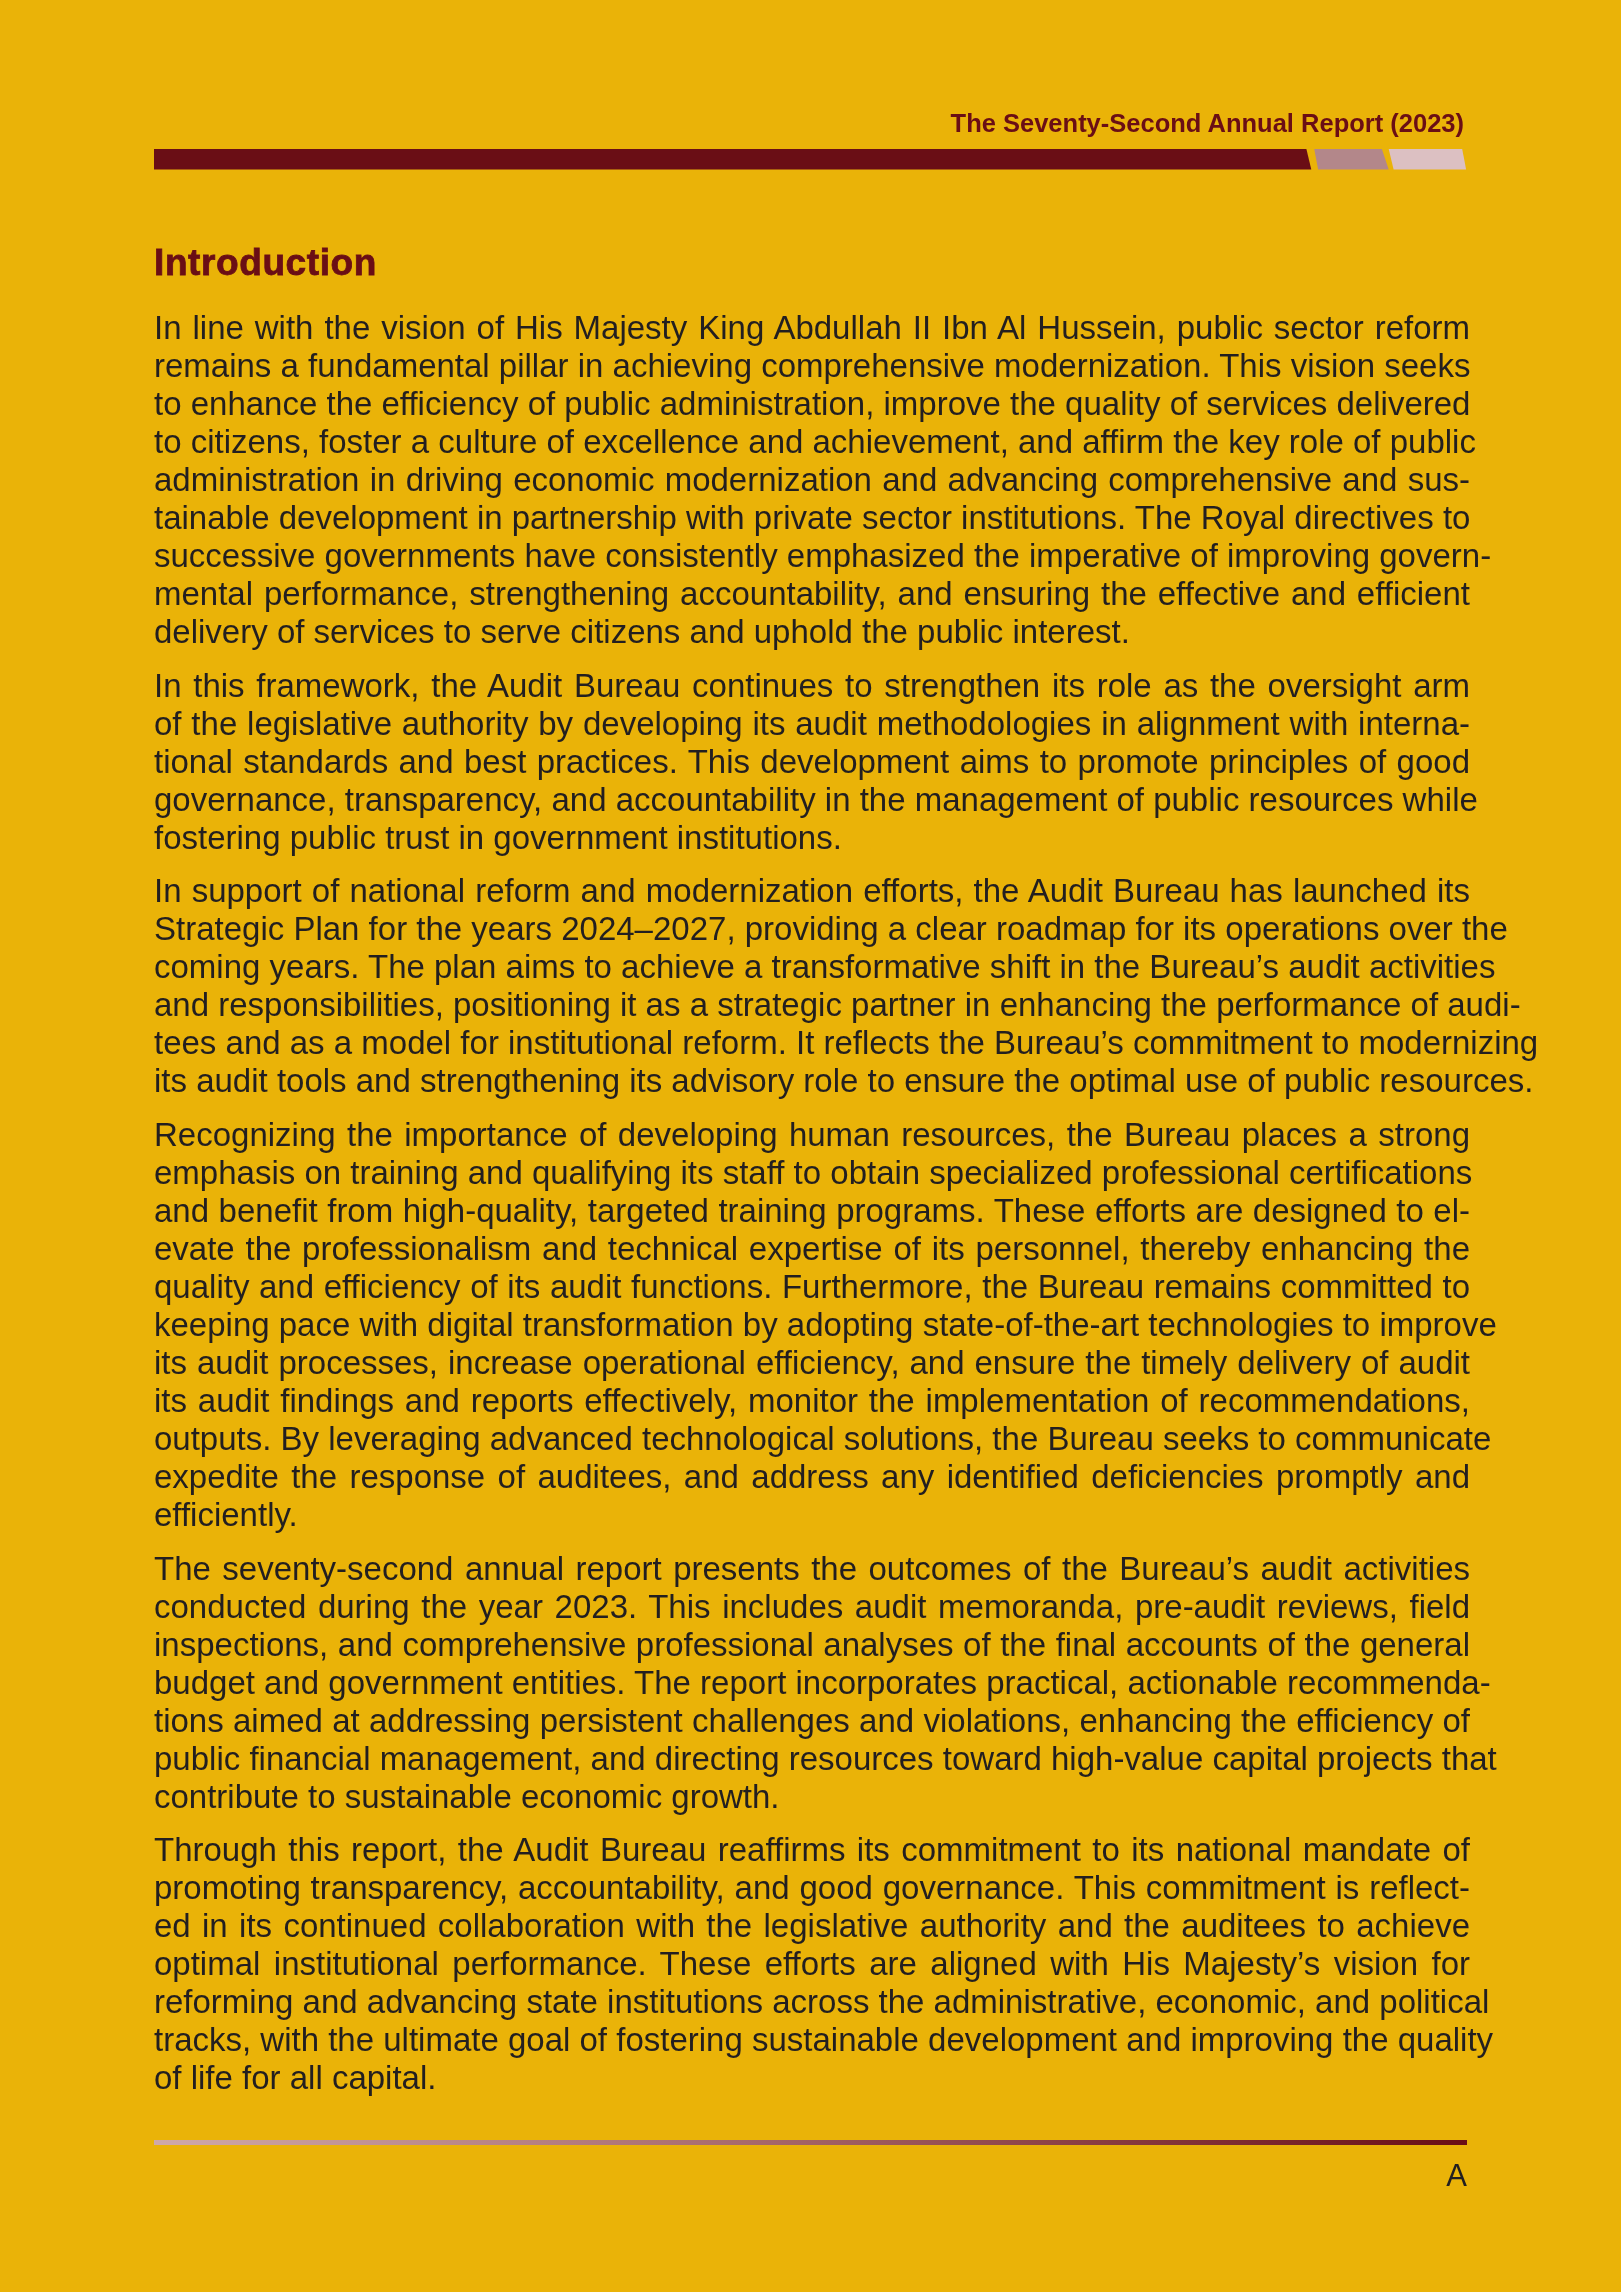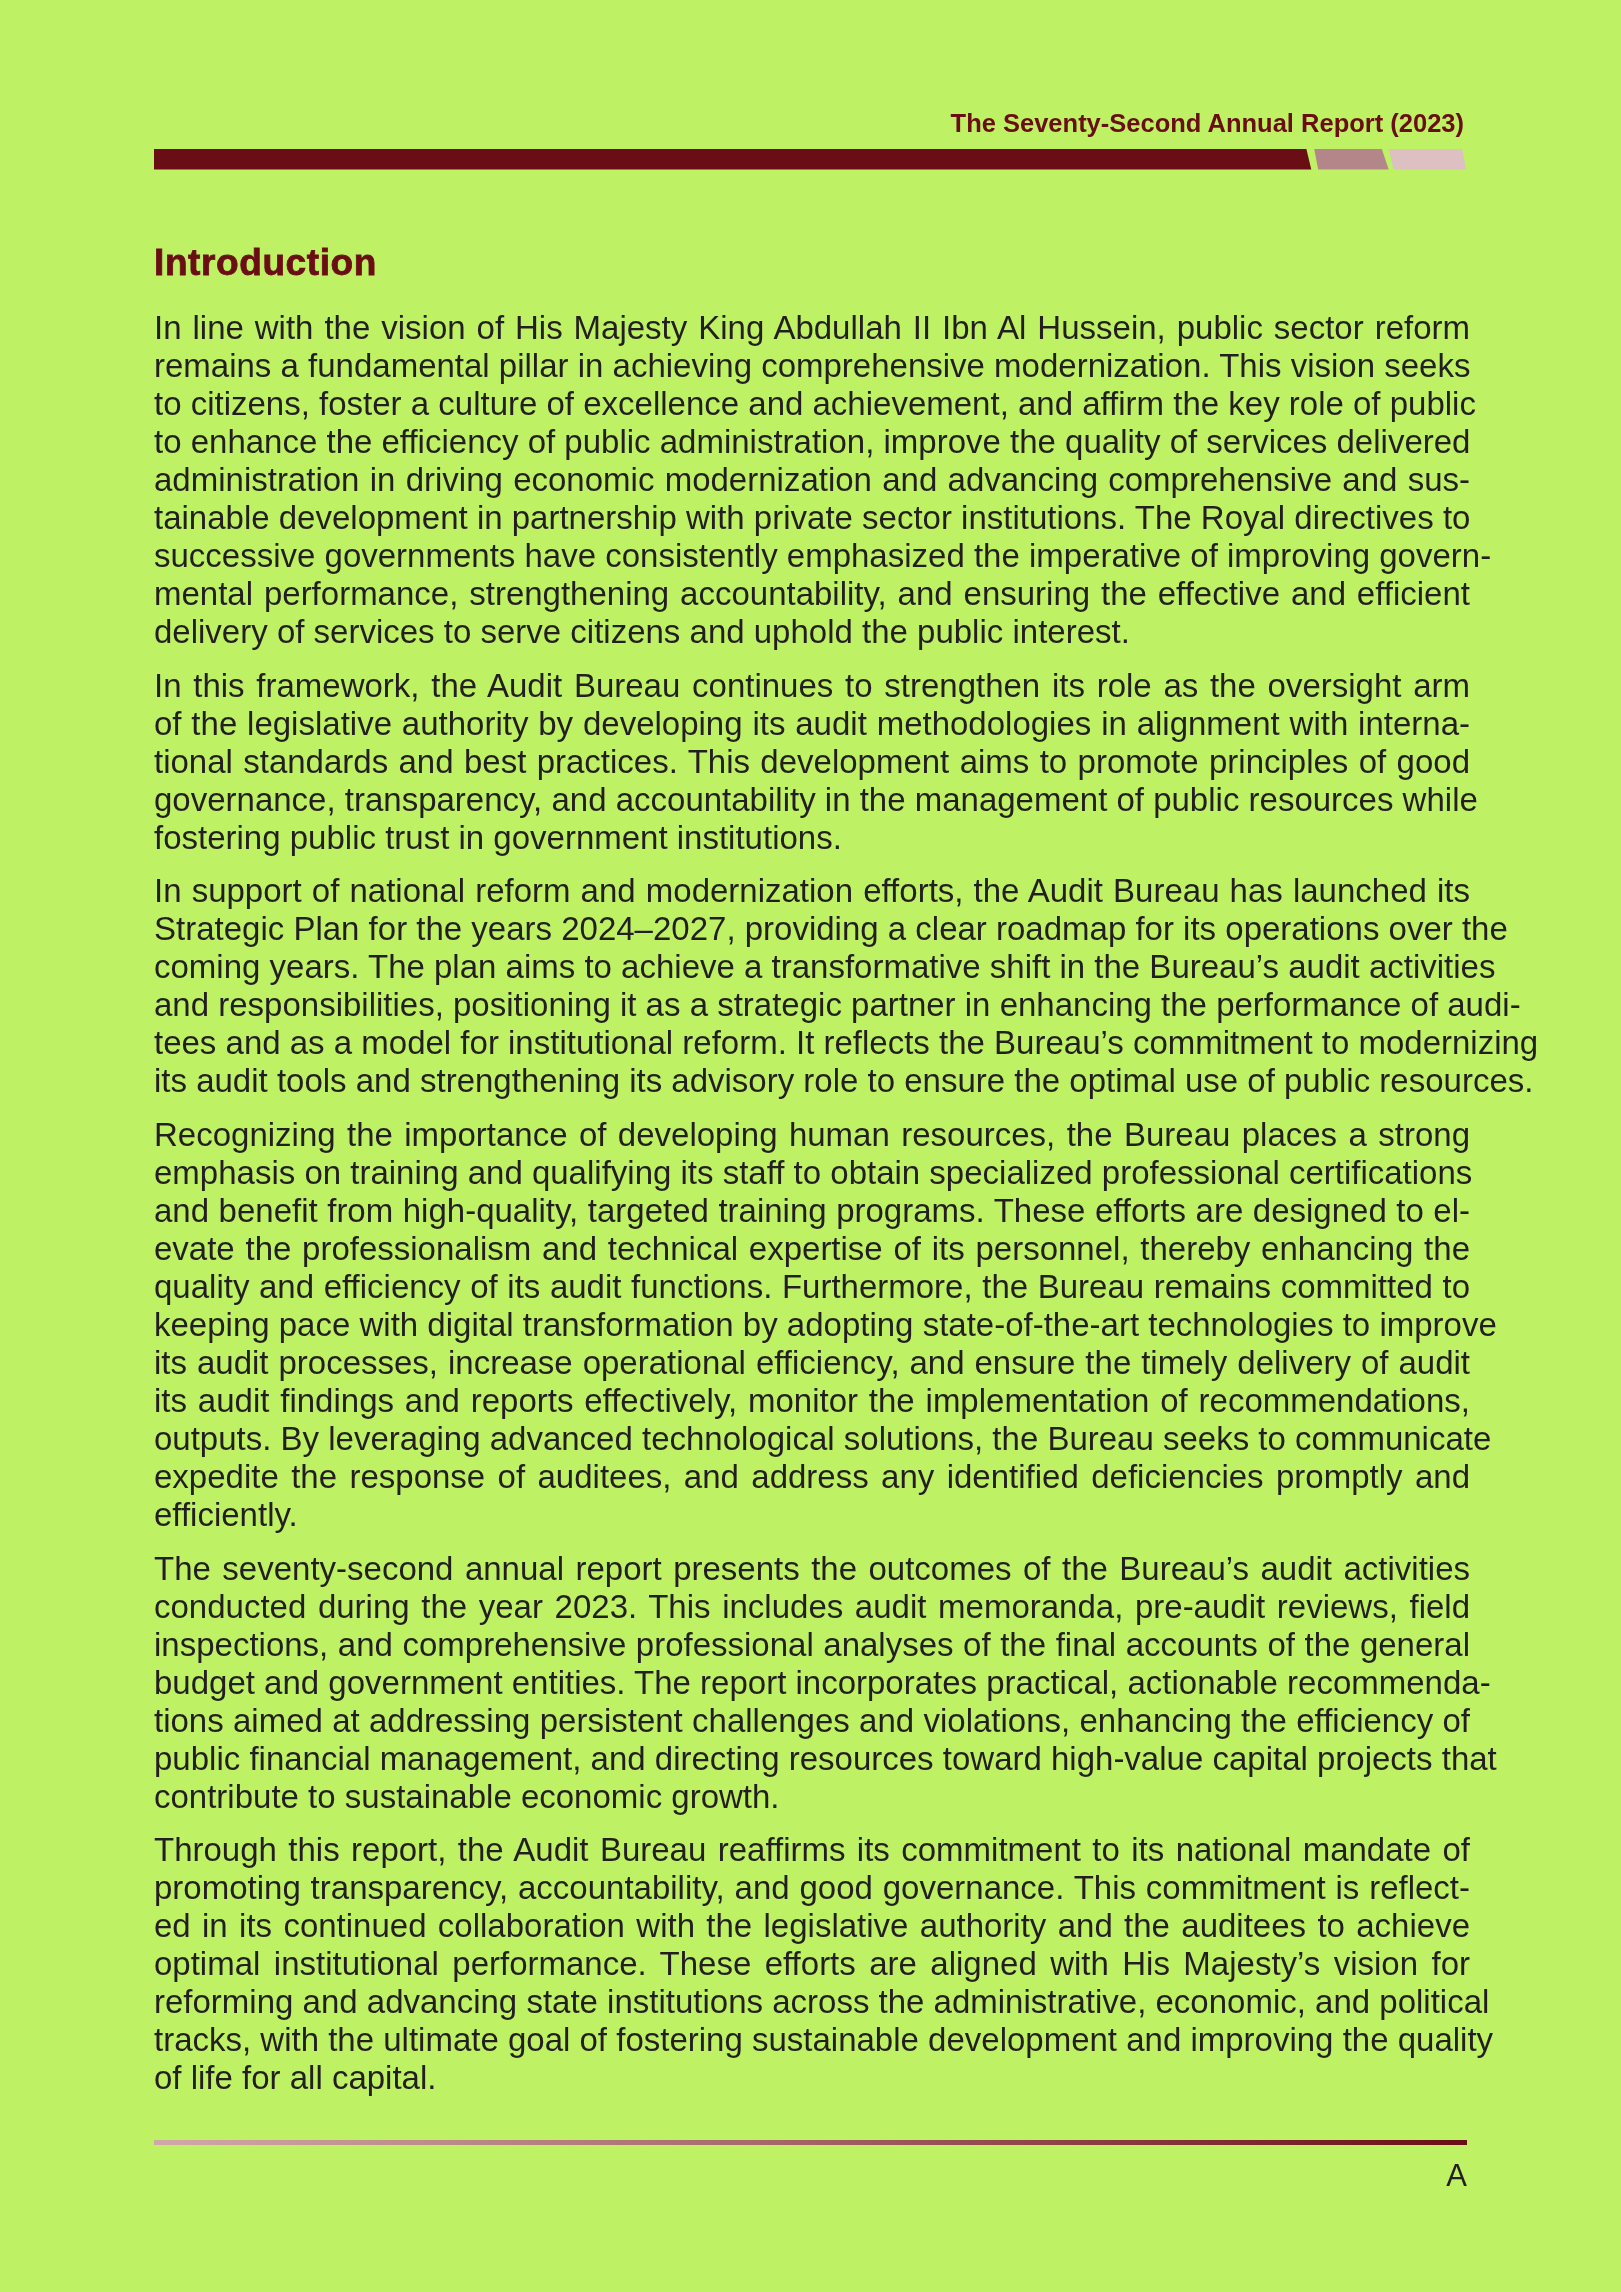--- a/index.html
+++ b/index.html
@@ -1,17 +1,17 @@
 <!DOCTYPE html>
 <html><head>
 <meta charset="utf-8">
 <style>
   html, body { margin: 0; padding: 0; background: #ffffff; }
   body { width: 1621px; height: 2293px; position: relative; overflow: hidden; }
-  .page { position: absolute; left: 0; top: 0; width: 1621px; height: 2293px; background: #bef264; }
+  .page { position: absolute; left: 0; top: 0; width: 1621px; height: 2293px; background: #eab308; }
 
   .running-head {
     position: absolute; right: 157px; top: 109px;
     font-family: "Liberation Sans", sans-serif; font-weight: bold;
     font-size: 25.5px; line-height: 29px; color: #6a0e15; white-space: nowrap;
   }
   .head-bars { position: absolute; left: 154px; top: 149px; width: 1318px; height: 20.6px; }
   .head-bars svg { display: block; }
 
   .section-title {
@@ -53,22 +53,22 @@
       <polygon points="1260,0 1335,0 1339,21 1265,21" fill="#dcc0c2"></polygon>
     </svg>
   </div>
 
   <h1 class="section-title" style="margin:0;text-align:right;">Introduction</h1>
 
   <div class="body-text" id="body-text">
       <p class="para">
         <span class="line">In line with the vision of His Majesty King Abdullah II Ibn Al Hussein, public sector reform</span>
         <span class="line">remains a fundamental pillar in achieving comprehensive modernization. This vision seeks</span>
+        <span class="line">to enhance the efficiency of public administration, improve the quality of services delivered</span>
         <span class="line">to citizens, foster a culture of excellence and achievement, and affirm the key role of public</span>
-        <span class="line">to enhance the efficiency of public administration, improve the quality of services delivered</span>
         <span class="line">administration in driving economic modernization and advancing comprehensive and sus-</span>
         <span class="line">tainable development in partnership with private sector institutions. The Royal directives to</span>
         <span class="line">successive governments have consistently emphasized the imperative of improving govern-</span>
         <span class="line">mental performance, strengthening accountability, and ensuring the effective and efficient</span>
         <span class="line last">delivery of services to serve citizens and uphold the public interest.</span>
       </p>
       <p class="para">
         <span class="line">In this framework, the Audit Bureau continues to strengthen its role as the oversight arm</span>
         <span class="line">of the legislative authority by developing its audit methodologies in alignment with interna-</span>
         <span class="line">tional standards and best practices. This development aims to promote principles of good</span>

